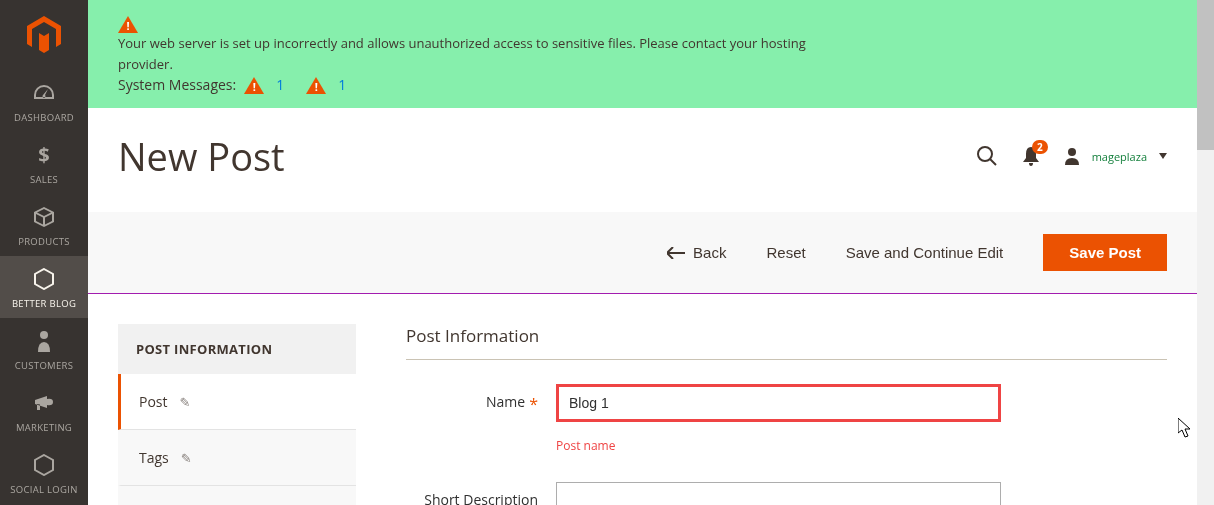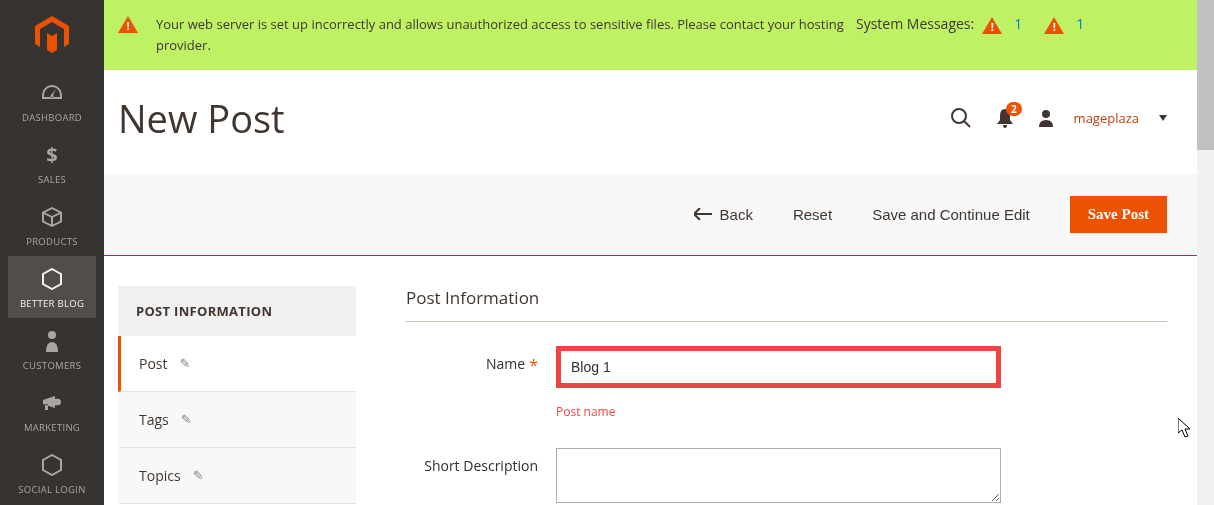--- a/index.html
+++ b/index.html
@@ -10,21 +10,21 @@
     background: #fff;
     width: 1214px;
     height: 505px;
     overflow: hidden;
     position: relative;
   }
   
   .sidebar {
     position: absolute;
     left: 0; top: 0;
-    width: 104px;
+    width: 88px;
     height: 505px;
     background: #373330;
     display: flex;
     flex-direction: column;
     align-items: center;
     z-index: 10;
   }
   .logo {
     width: 88px;
     height: 70px;
@@ -87,26 +87,27 @@
   .content-wrap {
     position: absolute;
     left: 0;
     top: 0;
     right: 17px;
     bottom: 0;
     overflow: hidden;
   }
   
   .sysmsg {
-    background: #bef264;
+    background: #86efac;
     padding: 14px 30px 14px 30px;
     display: flex;
     align-items: flex-start;
     font-size: 13px;
     color: #41362f;
+    flex-direction: column;
   }
   .sysmsg .warn-tri {
     margin-right: 18px;
     flex: 0 0 auto;
   }
   .sysmsg-text {
     flex: 1;
     line-height: 1.6;
     max-width: 700px;
   }
@@ -173,24 +174,24 @@
     color: #fff;
     font-size: 10px;
     font-weight: bold;
     border-radius: 9px;
     padding: 1px 5px;
     line-height: 1.2;
   }
   .user-menu {
     display: flex;
     align-items: center;
-    gap: 20px;
+    gap: 12px;
     cursor: pointer;
-    color: #c2410c;
-    font-size: 13px;
+    color: #15803d;
+    font-size: 11px;
   }
   
   .action-bar {
     background: #f8f8f8;
     padding: 22px 30px;
     display: flex;
     align-items: center;
     justify-content: flex-end;
     gap: 40px;
     border-bottom: 1px solid #a21caf;
@@ -201,24 +202,23 @@
     background: transparent;
     border: none;
     cursor: pointer;
     display: flex;
     align-items: center;
     gap: 8px;
   }
   .actbtn.primary {
     background: #eb5202;
     color: #fff;
-    padding: 10px 18px;
+    padding: 10px 26px;
     font-weight: 600;
     font-size: 15px;
-    font-family: Liberation Serif, serif;
   }
   
   .form-area {
     padding: 30px;
     display: flex;
     gap: 50px;
   }
   .side-tabs {
     width: 238px;
     flex: 0 0 238px;
@@ -275,21 +275,21 @@
     text-align: right;
     padding-right: 18px;
     padding-top: 8px;
     font-size: 14px;
     color: #303030;
   }
   .req-star { color: #eb5202; margin-left: 4px; font-size: 16px; vertical-align: middle; }
   .field-control { flex: 0 0 445px; }
   .txt-input {
     width: 100%;
-    border: 5px solid #ef4444;
+    border: 3px solid #ef4444;
     height: 33px;
     padding: 16px 10px;
     font-size: 14px;
     color: #303030;
   }
   .txtarea {
     width: 100%;
     border: 1px solid #adadad;
     height: 55px;
     padding: 6px 10px;

